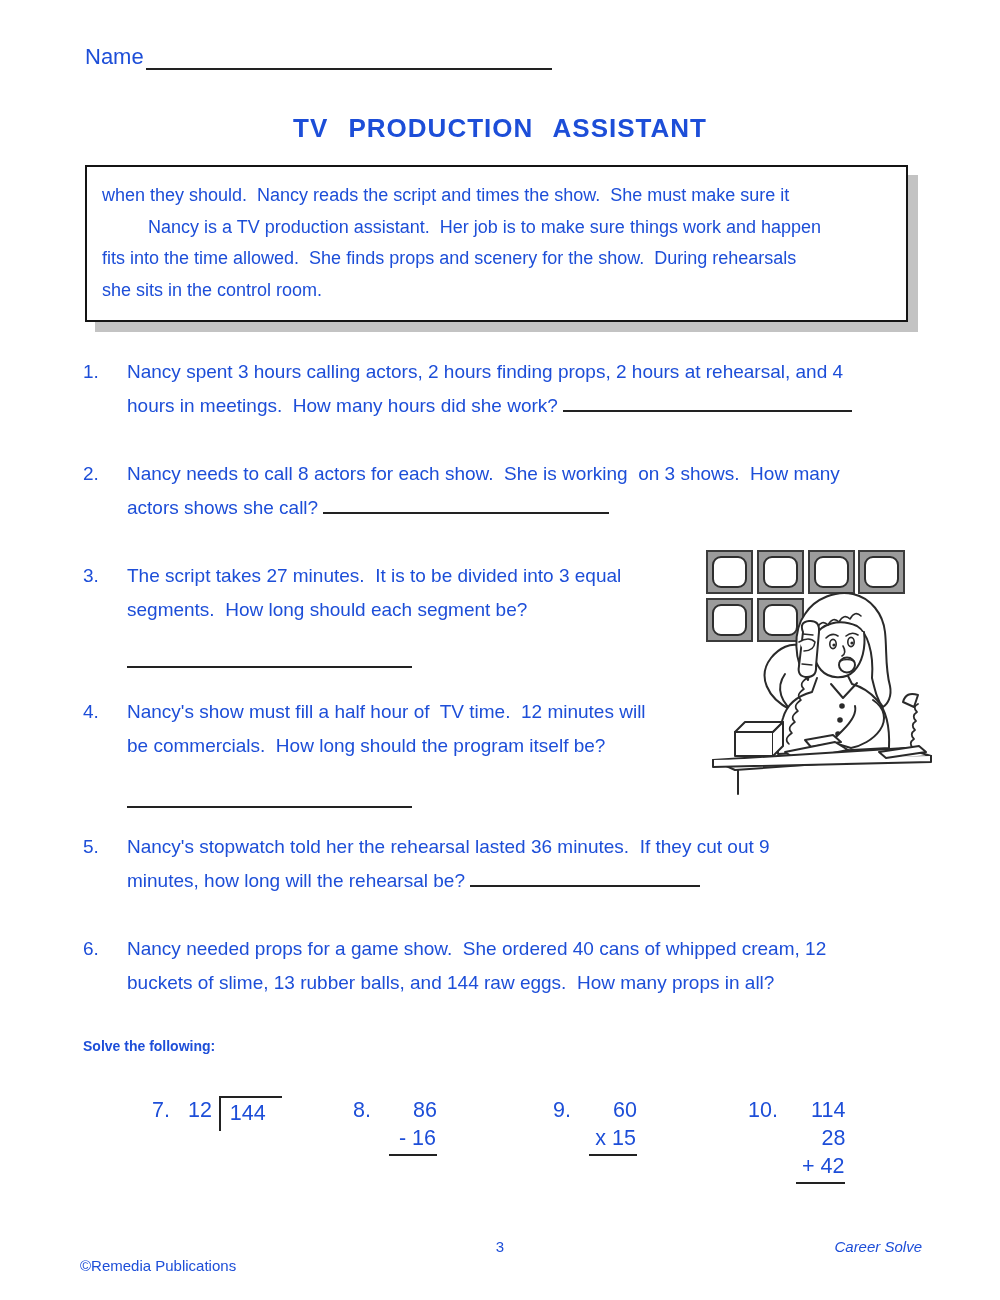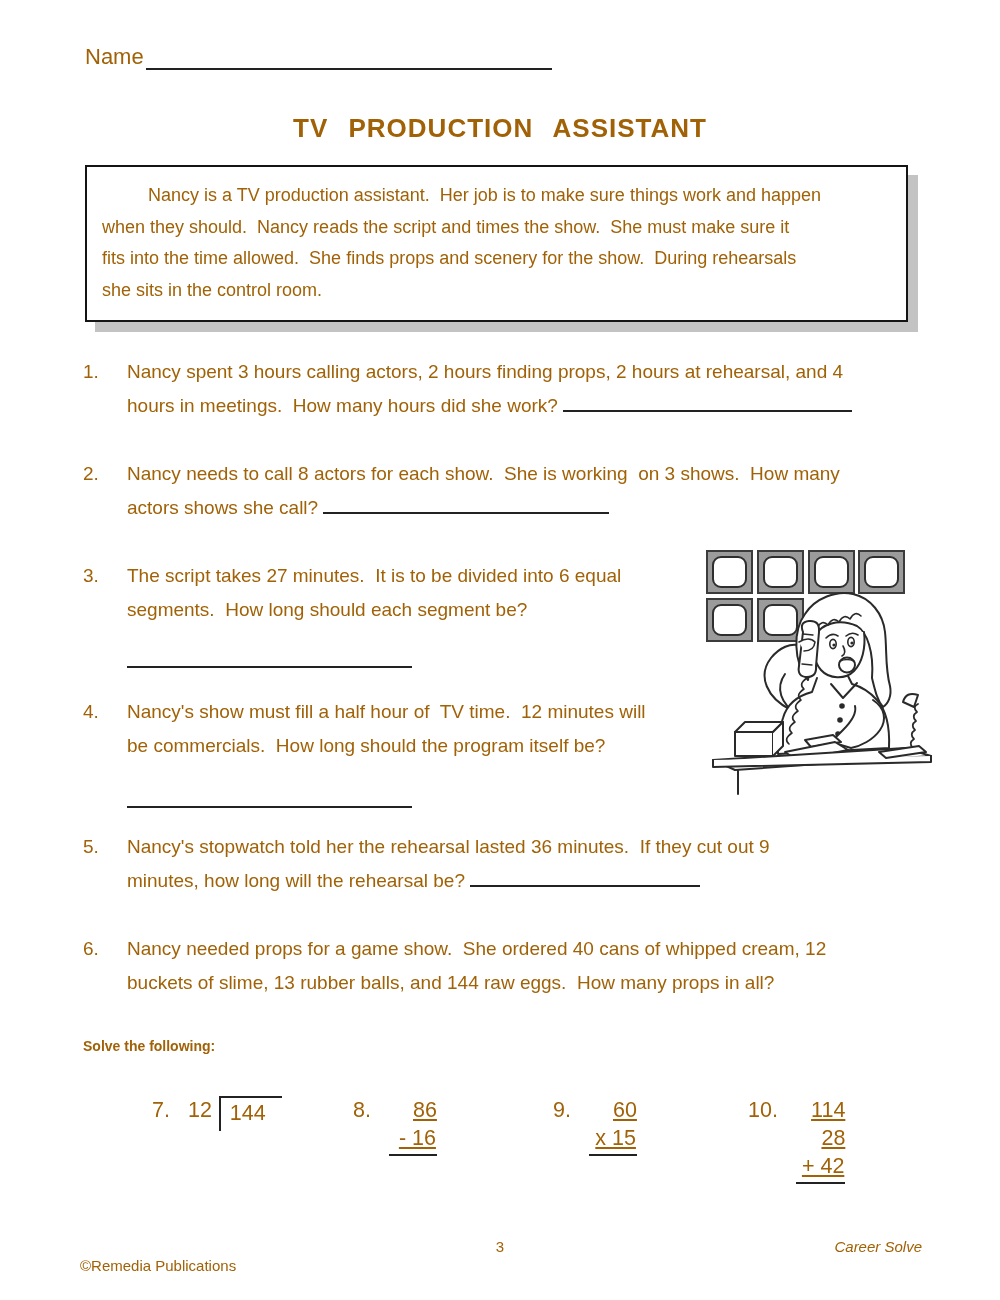--- a/index.html
+++ b/index.html
@@ -1,18 +1,18 @@
 <!DOCTYPE html>
 <html><head>
 <meta charset="utf-8">
 <style>
   html,body { margin:0; padding:0; background:#ffffff; }
   .page {
     position:relative; width:1000px; height:1300px; background:#ffffff;
-    font-family:"Liberation Sans", sans-serif; color:#a16207; overflow:hidden;
+    font-family:"Liberation Sans", sans-serif; color:#1d4ed8; overflow:hidden;
   }
 
   
   .name-row { position:absolute; top:42px; left:85px; width:467px;
               display:flex; align-items:flex-end; font-size:22px; }
   .name-label { white-space:pre; }
   .name-line { flex:1; border-bottom:2px solid #222; height:26px; margin-left:2px; }
 
   
   .title { position:absolute; top:113px; left:0; width:100%; text-align:center;
@@ -42,21 +42,21 @@
 
   .illus { position:absolute; left:705px; top:580px; width:230px; height:215px; }
 
   
   .solve-heading { position:absolute; top:1038px; left:83px;
                    font-size:14px; font-weight:bold; }
   .prob { position:absolute; top:1096px; display:flex; align-items:flex-start;
           font-size:21.5px; line-height:28px; }
   .prob .p-num { margin-right:18px; white-space:pre; }
   .prob .col { text-align:right; min-width:48px; }
-  .prob .col div { white-space:pre;text-decoration:underline; }
+  .prob .col div { white-space:pre; }
   .prob .ul { border-bottom:2.5px solid #222; padding:0 1px 2px 6px; }
   .divisor { white-space:pre; }
   .divbox { display:inline-block; border-left:2.5px solid #222; border-top:2.5px solid #222;
             padding:1px 16px 4px 9px; margin-left:7px; white-space:pre; }
 
   
   .footer-left  { position:absolute; top:1238px; left:80px;  font-size:15px;margin-top:19px; }
   .footer-page  { position:absolute; top:1238px; left:0; width:100%; text-align:center; font-size:15px; }
   .footer-right { position:absolute; top:1238px; right:78px; font-size:15px; font-style:italic; }
 </style>
@@ -66,22 +66,22 @@
 <div class="page">
 
   <div class="name-row">
     <span class="name-label">Name</span>
     <span class="name-line"></span>
   </div>
 
   <div class="title">TV PRODUCTION ASSISTANT</div>
 
   <div class="intro-box">
+    <div class="intro-line">when they should.  Nancy reads the script and times the show.  She must make sure it</div>
     <div class="intro-line indent">Nancy is a TV production assistant.  Her job is to make sure things work and happen</div>
-    <div class="intro-line">when they should.  Nancy reads the script and times the show.  She must make sure it</div>
     <div class="intro-line">fits into the time allowed.  She finds props and scenery for the show.  During rehearsals</div>
     <div class="intro-line">she sits in the control room.</div>
   </div>
 
   <div class="q" style="top:355px;">
     <div class="q-num">1.</div>
     <div>
       <div class="q-line">Nancy spent 3 hours calling actors, 2 hours finding props, 2 hours at rehearsal, and 4</div>
       <div class="q-line"><span>hours in meetings.  How many hours did she work? </span><span class="blank" style="width:289px"></span></div>
     </div>
@@ -91,21 +91,21 @@
     <div class="q-num">2.</div>
     <div>
       <div class="q-line">Nancy needs to call 8 actors for each show.  She is working  on 3 shows.  How many</div>
       <div class="q-line"><span>actors shows she call? </span><span class="blank" style="width:286px"></span></div>
     </div>
   </div>
 
   <div class="q" style="top:559px;">
     <div class="q-num">3.</div>
     <div>
-      <div class="q-line">The script takes 27 minutes.  It is to be divided into 6 equal</div>
+      <div class="q-line">The script takes 27 minutes.  It is to be divided into 3 equal</div>
       <div class="q-line">segments.  How long should each segment be?</div>
       <div class="blank-row"><span class="blank" style="width:285px"></span></div>
     </div>
   </div>
 
   <div class="q" style="top:695px;">
     <div class="q-num">4.</div>
     <div>
       <div class="q-line">Nancy's show must fill a half hour of  TV time.  12 minutes will</div>
       <div class="q-line">be commercials.  How long should the program itself be?</div>

